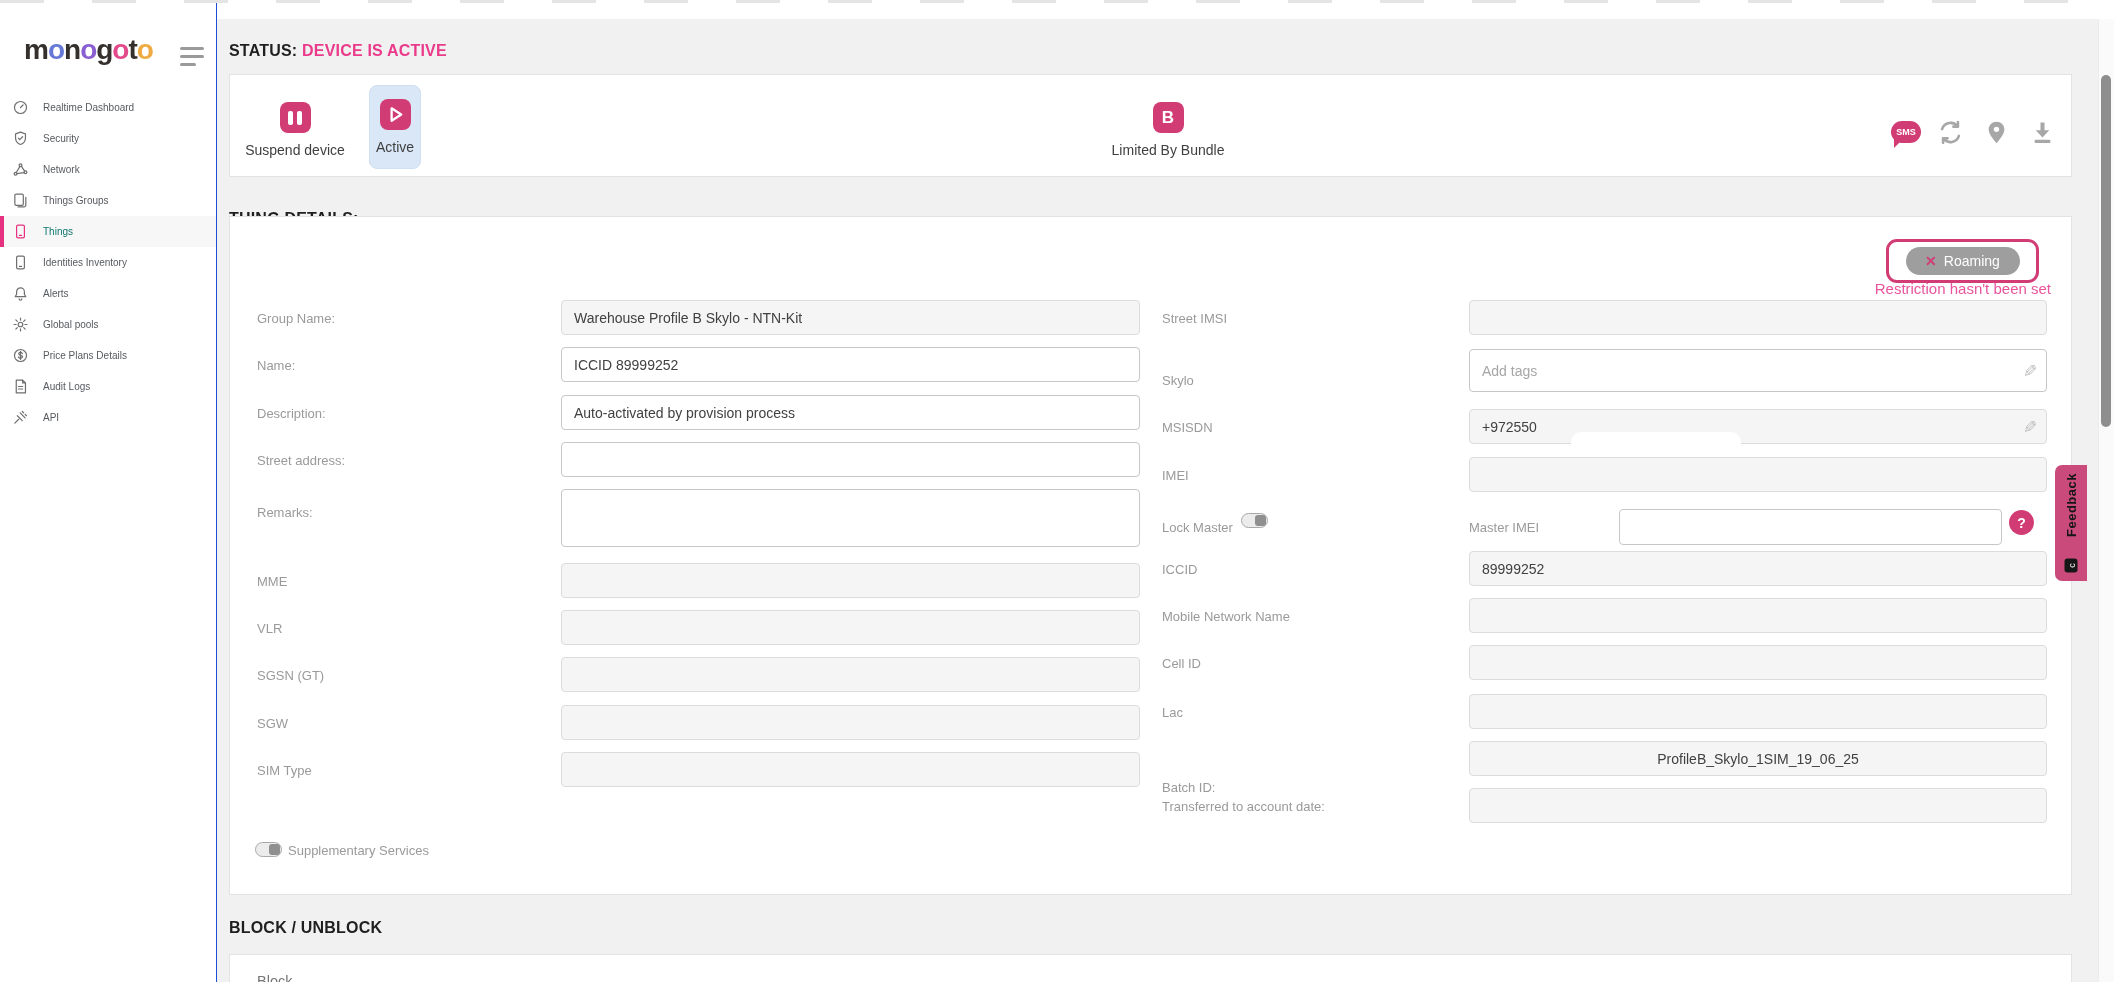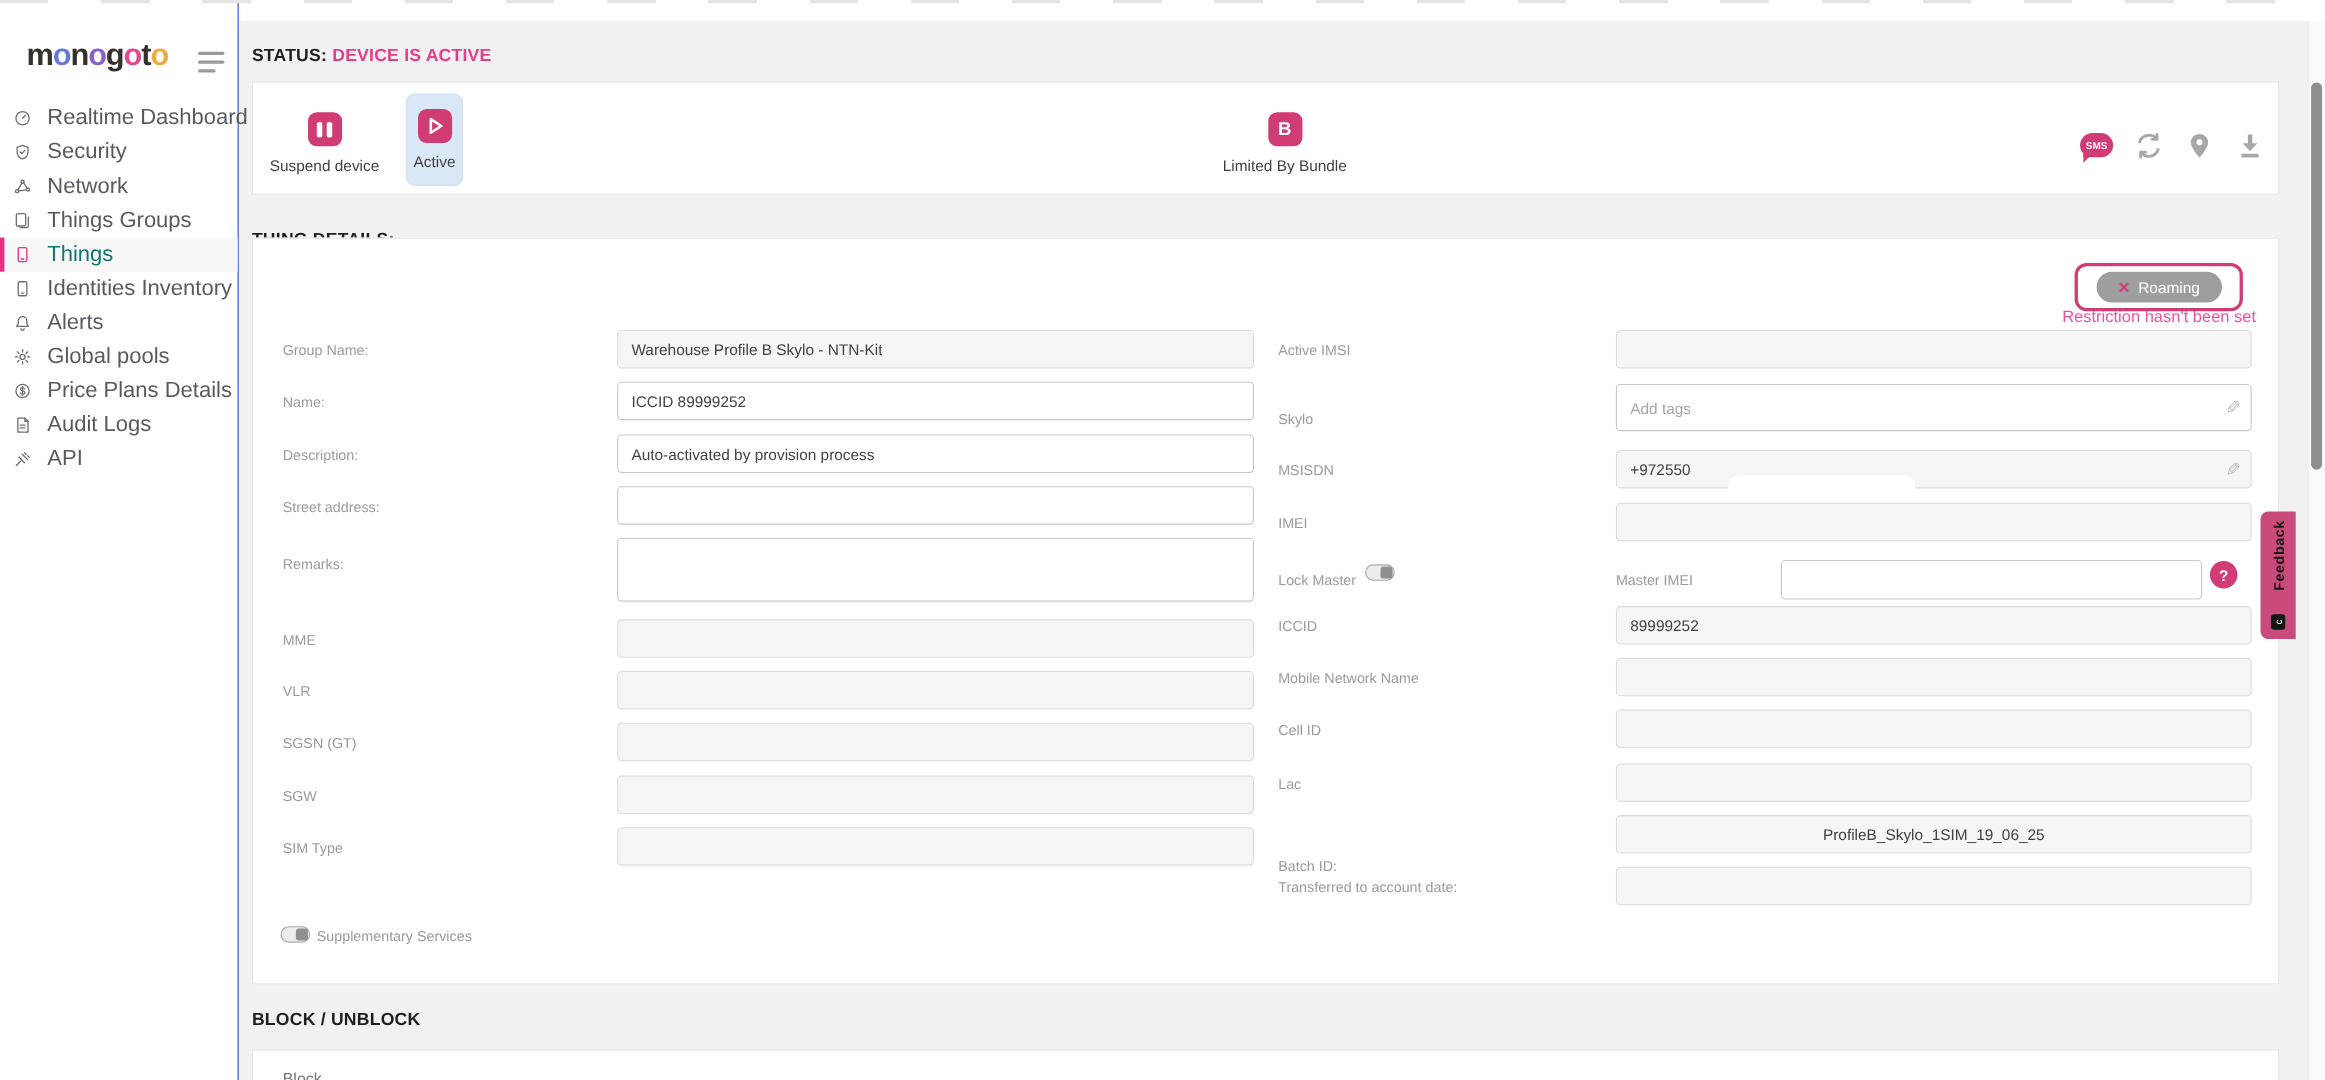--- a/index.html
+++ b/index.html
@@ -14,21 +14,21 @@
   #hamburger{position:absolute;left:180px;top:47px;width:26px;cursor:pointer;}
   #hamburger .bar{height:3px;background:#9a9a9a;border-radius:2px;margin-bottom:5px;width:24px;}
   #hamburger .bar:last-child{width:16px;margin-bottom:0;}
   #nav{position:absolute;left:0;top:92px;width:216px;}
   .side-item{position:relative;height:31px;display:flex;align-items:center;padding-left:12px;cursor:pointer;}
   .side-item.active{background:#f7f7f7;border-left:4px solid #e5317f;padding-left:8px;}
   .side-icon{width:17px;height:17px;color:#6f6f6f;flex:0 0 17px;display:flex;}
   .side-icon svg{width:17px;height:17px;fill:none;stroke:currentColor;stroke-width:1.7;
         stroke-linecap:round;stroke-linejoin:round;}
   .side-item.active .side-icon{color:#e5317f;}
-  .side-label{margin-left:14px;font-size:20px;color:#565a5f;white-space:nowrap;}
+  .side-label{margin-left:14px;font-size:10px;color:#565a5f;white-space:nowrap;}
   .side-item.active .side-label{color:#0f766e;}
   
   #content-bg{position:absolute;left:216px;top:19px;right:0;bottom:0;background:#f1f1f2;}
   .section-title{position:absolute;font-size:16px;font-weight:bold;color:#1f1f1f;letter-spacing:.2px;}
   .card{position:absolute;left:229px;width:1843px;background:#fff;border:1px solid #e3e3e3;box-sizing:border-box;}
   #status-title{left:229px;top:42px;}
   #status-title .pink{color:#ea3a8a;}
   #status-card{top:74px;height:103px;}
   #details-title{left:229px;top:189px;margin-top:21px;}
   #details-card{top:216px;height:679px;}
@@ -41,21 +41,21 @@
   .action-label{margin-top:9px;font-size:14px;color:#3f3f3f;white-space:nowrap;}
   #action-suspend{left:14px;top:27px;width:102px;}
   #action-active{left:139px;top:10px;width:52px;height:84px;background:#d9e7f7;border:1px solid #cfe0f2;
         border-radius:8px;justify-content:center;box-sizing:border-box;}
   #action-bundle{left:884px;top:27px;width:108px;}
   .pause-bars{display:flex;gap:4px;}
   .pause-bars i{display:block;width:5px;height:14px;background:#fff;border-radius:2px;}
   .b-letter{color:#fff;font-size:17px;font-weight:bold;}
   
   #toolbar{position:absolute;right:12px;top:42px;display:flex;align-items:center;gap:16px;}
-  .tool{width:30px;height:30px;display:flex;align-items:center;justify-content:flex-end;color:#a7a7a7;cursor:pointer;}
+  .tool{width:30px;height:30px;display:flex;align-items:center;justify-content:flex-start;color:#a7a7a7;cursor:pointer;}
   .tool svg{width:27px;height:27px;}
   .sms-bubble{position:relative;width:31px;height:22px;background:#d23c74;border-radius:11px;
         display:flex;align-items:center;justify-content:center;}
   .sms-bubble::after{content:"";position:absolute;left:3px;bottom:-5px;border:5px solid transparent;
         border-top-color:#d23c74;border-left-color:#d23c74;}
   .sms-text{color:#fff;font-size:9px;font-weight:bold;}
   
   #roaming-outline{position:absolute;left:1656px;top:22px;width:153px;height:44px;border:3px solid #d23c74;
         border-radius:11px;background:#fff;box-sizing:border-box;display:flex;align-items:center;
         justify-content:center;z-index:2;cursor:pointer;}
@@ -323,21 +323,21 @@
         <div class="f-label" style="left: 27px; top: 499px;">SGW</div>
         <div class="f-input dis" style="left: 331px; top: 488px; width: 579px; height: 35px;">
           <span class="f-value"></span>
         </div>
         <div class="f-label" style="left: 27px; top: 546px;">SIM Type</div>
         <div class="f-input dis" style="left: 331px; top: 535px; width: 579px; height: 35px;">
           <span class="f-value"></span>
         </div>
       </div>
     <div id="fields-right">
-        <div class="f-label" style="left: 932px; top: 94px;">Active IMSI</div>
+        <div class="f-label" style="left: 932px; top: 94px;">Street IMSI</div>
         <div class="f-input dis" style="left: 1239px; top: 83px; width: 578px; height: 35px;">
           <span class="f-value"></span>
         </div>
         <div class="f-label" style="left: 932px; top: 156px;">Skylo</div>
         <div class="f-input" style="left: 1239px; top: 132px; width: 578px; height: 43px;">
           <span class="f-value ph">Add tags</span>
           <span class="pencil">✎</span>
         </div>
         <div class="f-label" style="left: 932px; top: 203px;">MSISDN</div>
         <div class="f-input dis" style="left: 1239px; top: 192px; width: 578px; height: 35px;">

